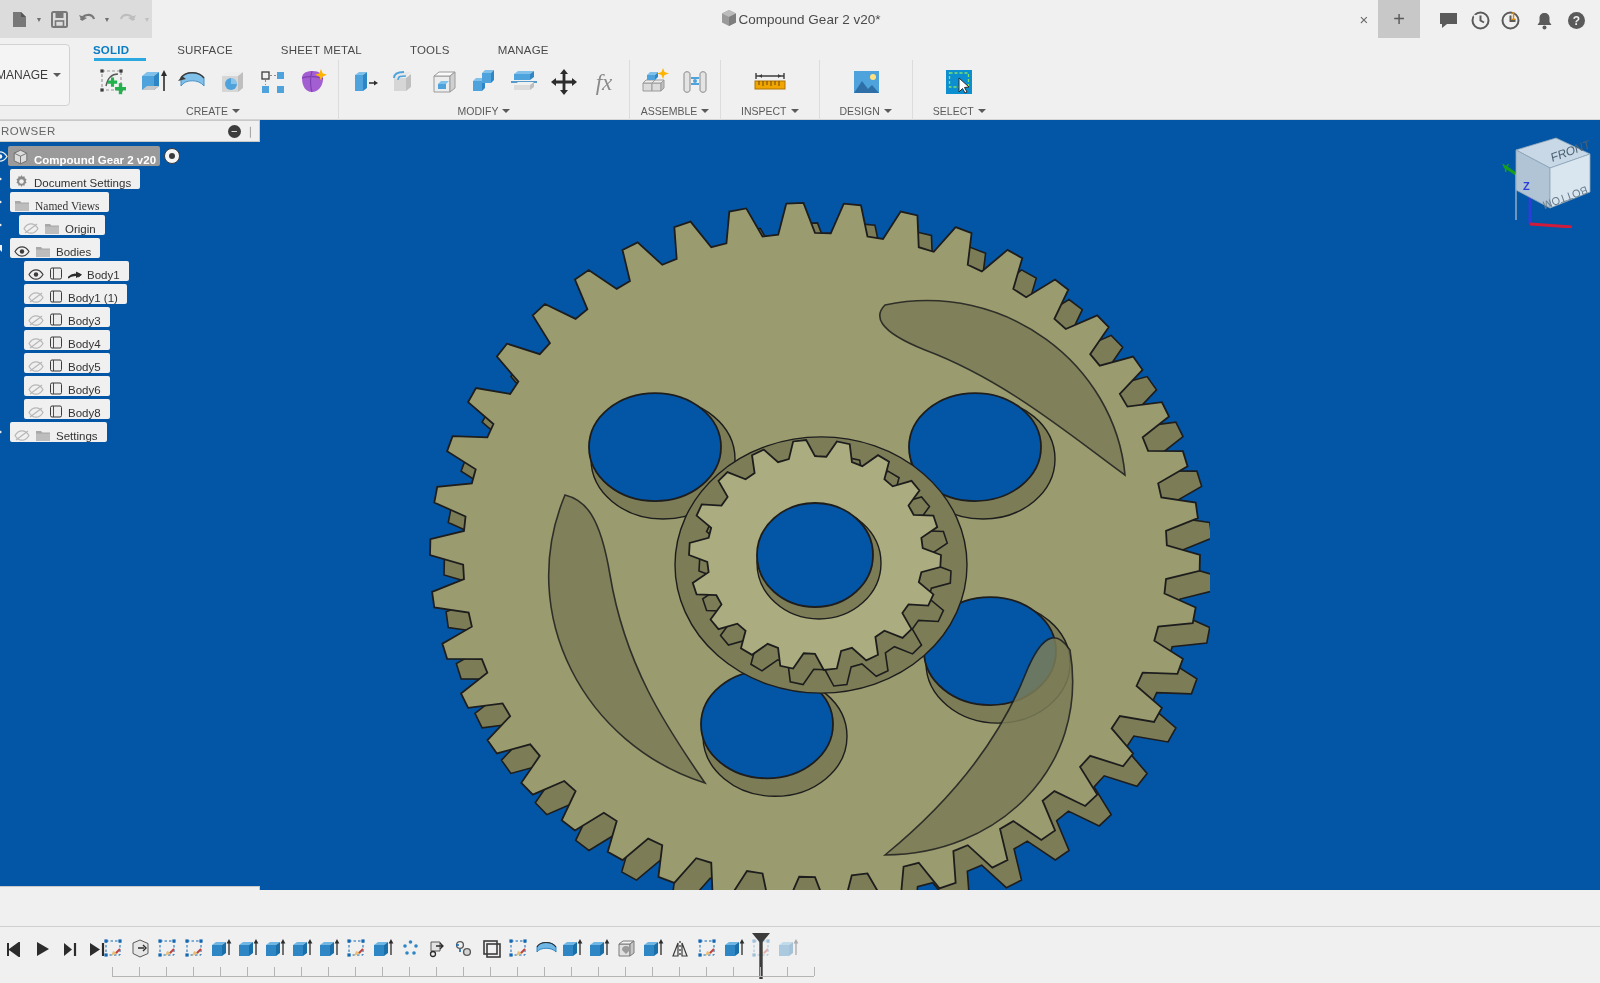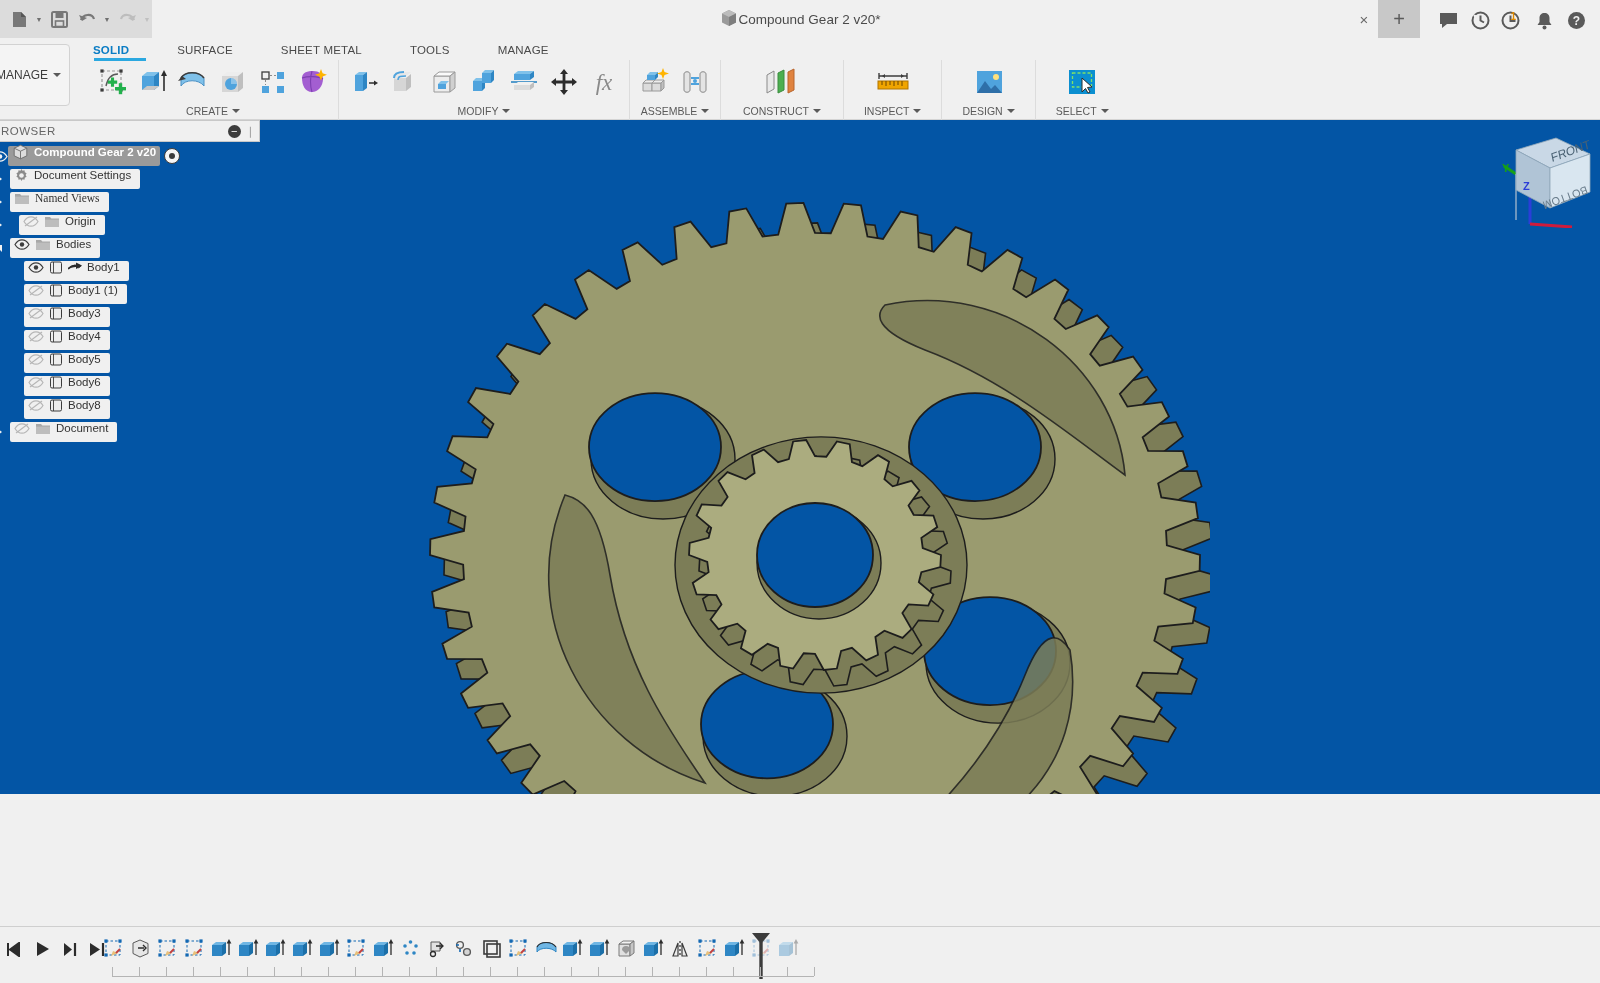--- a/index.html
+++ b/index.html
@@ -67,21 +67,21 @@
   .panel{ display:flex; flex-direction:column; align-items:center; justify-content:flex-start;
           border-right:1px solid #dcdcdc; padding:0 6px; position:relative;}
   .panel:last-child{border-right:none;}
   .pbtns{ display:flex; align-items:center; gap:2px; height:44px; }
   .pbtn{ width:38px; height:40px; display:flex; align-items:center; justify-content:center; cursor:pointer; border-radius:3px;}
   .plabel{ font-size:10.5px; color:#5a5a5a; display:flex; align-items:center; gap:4px; height:14px;}
   .tab-underline{ position:absolute; left:94px; top:20px; width:52px; height:2.5px; background:#2ba8e0; }
 
   
   #viewport{
-    position:absolute; left:0; top:120px; width:1600px; height:674px;
+    position:absolute; left:0; top:120px; width:1600px; height:770px;
     background:#0355a5; overflow:hidden;
   }
 
   
   #browser{
     position:absolute; left:-10px; top:0px; width:270px;
   }
   #browser-header{
     width:270px; height:22px; background:#f0f0f0; border:1px solid #c8c8c8;
     display:flex; align-items:center; padding:0 6px 0 10px; position:relative;
@@ -91,22 +91,22 @@
   .minus-circle{ width:13px;height:13px;border-radius:50%;background:#3c3c3c;color:#fff;
      display:flex;align-items:center;justify-content:center;font-size:11px;line-height:0;cursor:pointer;}
   .grip{ color:#999; font-size:11px;}
 
   .tree{ padding-top:4px; }
   .trow{ display:flex; align-items:center; height:20px; margin-bottom:3px; position:relative;}
   .tw{ width:16px; display:flex; align-items:center; justify-content:center; cursor:pointer;}
   .arrow-r{ width:0;height:0;border-top:5px solid transparent;border-bottom:5px solid transparent;border-left:7px solid #f2f2f2;}
   .arrow-d{ width:0;height:0;border-left:7px solid transparent;border-top:7px solid #f2f2f2;}
   .tchip{
-    background:#f0f0f0; border-radius:2px; height:20px; display:flex; align-items:center;
-    gap:5px; padding:0 9px 8px 4px; cursor:pointer;
+    background:#f0f0f0; border-radius:2px; height:20px; display:flex; align-items:flex-end;
+    gap:5px; padding:0 9px 0 4px; cursor:pointer;
   }
   .tchip.root{ background:#9a9a9a; color:#fff; font-weight:bold; padding-right:4px;}
   .tlabel{ font-size:11.5px; color:#333; white-space:nowrap;}
   .tchip.root .tlabel{ color:#fff; }
   .eye{ width:16px;height:14px; display:flex;align-items:center;justify-content:center;}
   .radio{ width:16px;height:16px;border-radius:50%;border:1.6px solid #3c3c3c;
      display:flex;align-items:center;justify-content:center;background:#f6f6f6;}
   .radio i{ width:6px;height:6px;border-radius:50%;background:#3c3c3c;display:block;}
 
   
@@ -402,35 +402,20 @@
             <circle cx="15" cy="14" r="2" fill="#4fa3dd"></circle>
           </svg>
         </div>
       </div>
       <div class="plabel">
         <span>ASSEMBLE</span>
         <span class="caret"></span>
       </div>
     </div>
 
-    <div class="panel" style="padding:0 22px;">
-      <div class="pbtns">
-        <div class="pbtn" style="width:48px;">
-          <svg width="38" height="30" viewBox="0 0 38 30">
-            <path d="M4 8 L11 4 L11 22 L4 26z" fill="#e8e8e8" stroke="#8a8a8a"></path>
-            <path d="M15 6 L21 3 L21 23 L15 26z" fill="#4caf50" stroke="#3b8c3e"></path>
-            <path d="M25 5 L31 2 L31 23 L25 26z" fill="#e0833f" stroke="#b8652c"></path>
-          </svg>
-        </div>
-      </div>
-      <div class="plabel">
-        <span>CONSTRUCT</span>
-        <span class="caret"></span>
-      </div>
-    </div>
 
     <div class="panel" style="padding:0 20px;">
       <div class="pbtns">
         <div class="pbtn" style="width:46px;">
           <svg width="38" height="30" viewBox="0 0 38 30">
             <path d="M5 9h28M5 6v6M33 6v6" stroke="#3c3c3c" stroke-width="1.4"></path>
             <path d="M8 9l3-2v4zM30 9l-3-2v4z" fill="#3c3c3c"></path>
             <rect x="4" y="14" width="30" height="8" fill="#f0a500" stroke="#b07400"></rect>
             <path d="M8 14v4M12 14v5M16 14v4M20 14v5M24 14v4M28 14v5" stroke="#6d4700" stroke-width="1"></path>
           </svg>
@@ -770,21 +755,21 @@
                 <path d="M8 .8C3.8.8 1 5.5 1 5.5s2.8 4.7 7 4.7 7-4.7 7-4.7S12.2.8 8 .8z" fill="none" stroke="#b6b6b6" stroke-width="1.2"></path>
                 <path d="M2 10L14 1" stroke="#b6b6b6" stroke-width="1.2"></path>
               </svg>
           </span>
           <span style="display:flex;">
             <svg width="16" height="13" viewBox="0 0 16 13">
                 <path d="M1 2h5l1.4 1.6H15V12H1z" fill="#a8a8a8"></path>
                 <path d="M1 4.6h14V12H1z" fill="#bdbdbd"></path>
               </svg>
           </span>
-          <span class="tlabel">Document</span>
+          <span class="tlabel">Settings</span>
         </span>
       </div>
 
     </div>
   </div>
 
   <svg id="viewcube" viewBox="0 0 100 100">
 
     <path d="M22 46 L10 38" stroke="#17a017" stroke-width="3"></path>
     <path d="M22 46 L22 92" stroke="#d8d8d8" stroke-width="1"></path>

